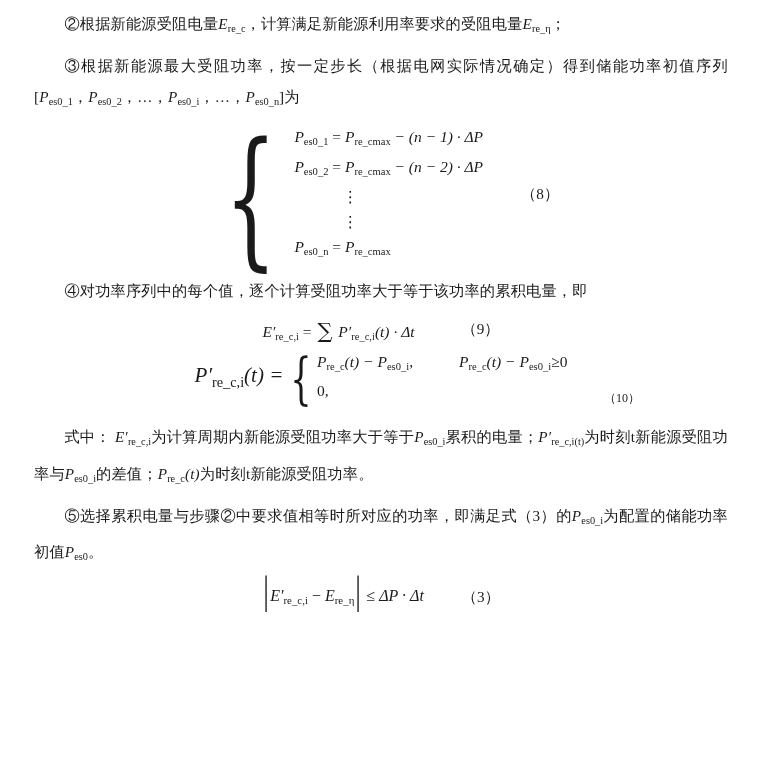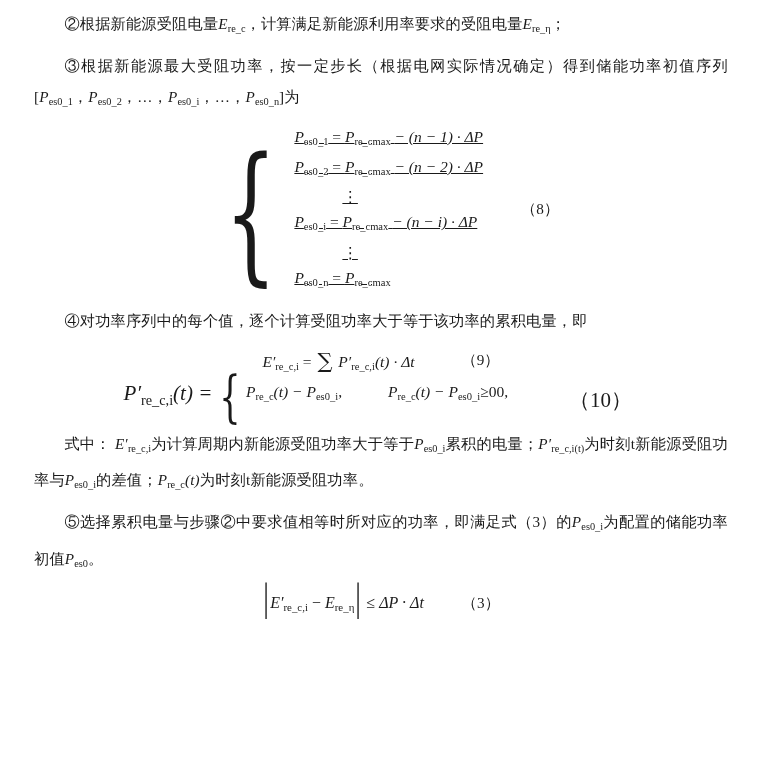--- a/index.html
+++ b/index.html
@@ -81,21 +81,20 @@
     transform: scaleX(0.6);
     margin-right: -2px;
     position: relative;
     top: 2px;
   }
 
   .rows8 {
     display: flex;
     flex-direction: column;
     justify-content: center;
-    text-decoration: underline;
   }
   .rows8 .r {
     font-size: 15.5px;
     line-height: 25px;
     white-space: nowrap;
   }
   .vdots {
     text-align: left;
     padding-left: 48px;
     line-height: 18px;
@@ -123,35 +122,35 @@
   
   .eq10-wrap {
     display: flex;
     align-items: center;
     justify-content: center;
     margin-top: 8px;
     position: relative;
   }
   .eq10-cases {
     display: flex;
-    flex-direction: row;
+    flex-direction: column;
     justify-content: center;
     font-size: 15.5px;
     line-height: 24px;
   }
   .eq10-cases .cr {
     display: flex;
     white-space: nowrap;
   }
   .eq10-cases .c1 { min-width: 142px; }
   .eq10-num {
     position: absolute;
-    right: 96px;
+    right: 88px;
     bottom: -4px;
-    font-size: 21px;
+    font-size: 12px;
   }
 
   
   .eq11 {
     display: flex;
     align-items: center;
     justify-content: center;
     font-size: 16px;
     margin-top: 14px;
   }
@@ -186,25 +185,20 @@
           <span class="var">P</span><span class="sub">es0_1</span>
           = <span class="var">P</span><span class="sub">re_cmax</span>
           <span class="it">− (n − 1) · ΔP</span>
         </div>
         <div class="r">
           <span class="var">P</span><span class="sub">es0_2</span>
           = <span class="var">P</span><span class="sub">re_cmax</span>
           <span class="it">− (n − 2) · ΔP</span>
         </div>
         <div class="r vdots">⋮</div>
-        <div class="r">
-          <span class="var">P</span><span class="sub">es0_i</span>
-          = <span class="var">P</span><span class="sub">re_cmax</span>
-          <span class="it">− (n − i) · ΔP</span>
-        </div>
         <div class="r vdots">⋮</div>
         <div class="r">
           <span class="var">P</span><span class="sub">es0_n</span>
           = <span class="var">P</span><span class="sub">re_cmax</span>
         </div>
       </div>
     </div>
     <span class="eq-num">（8）</span>
   </div>
 

